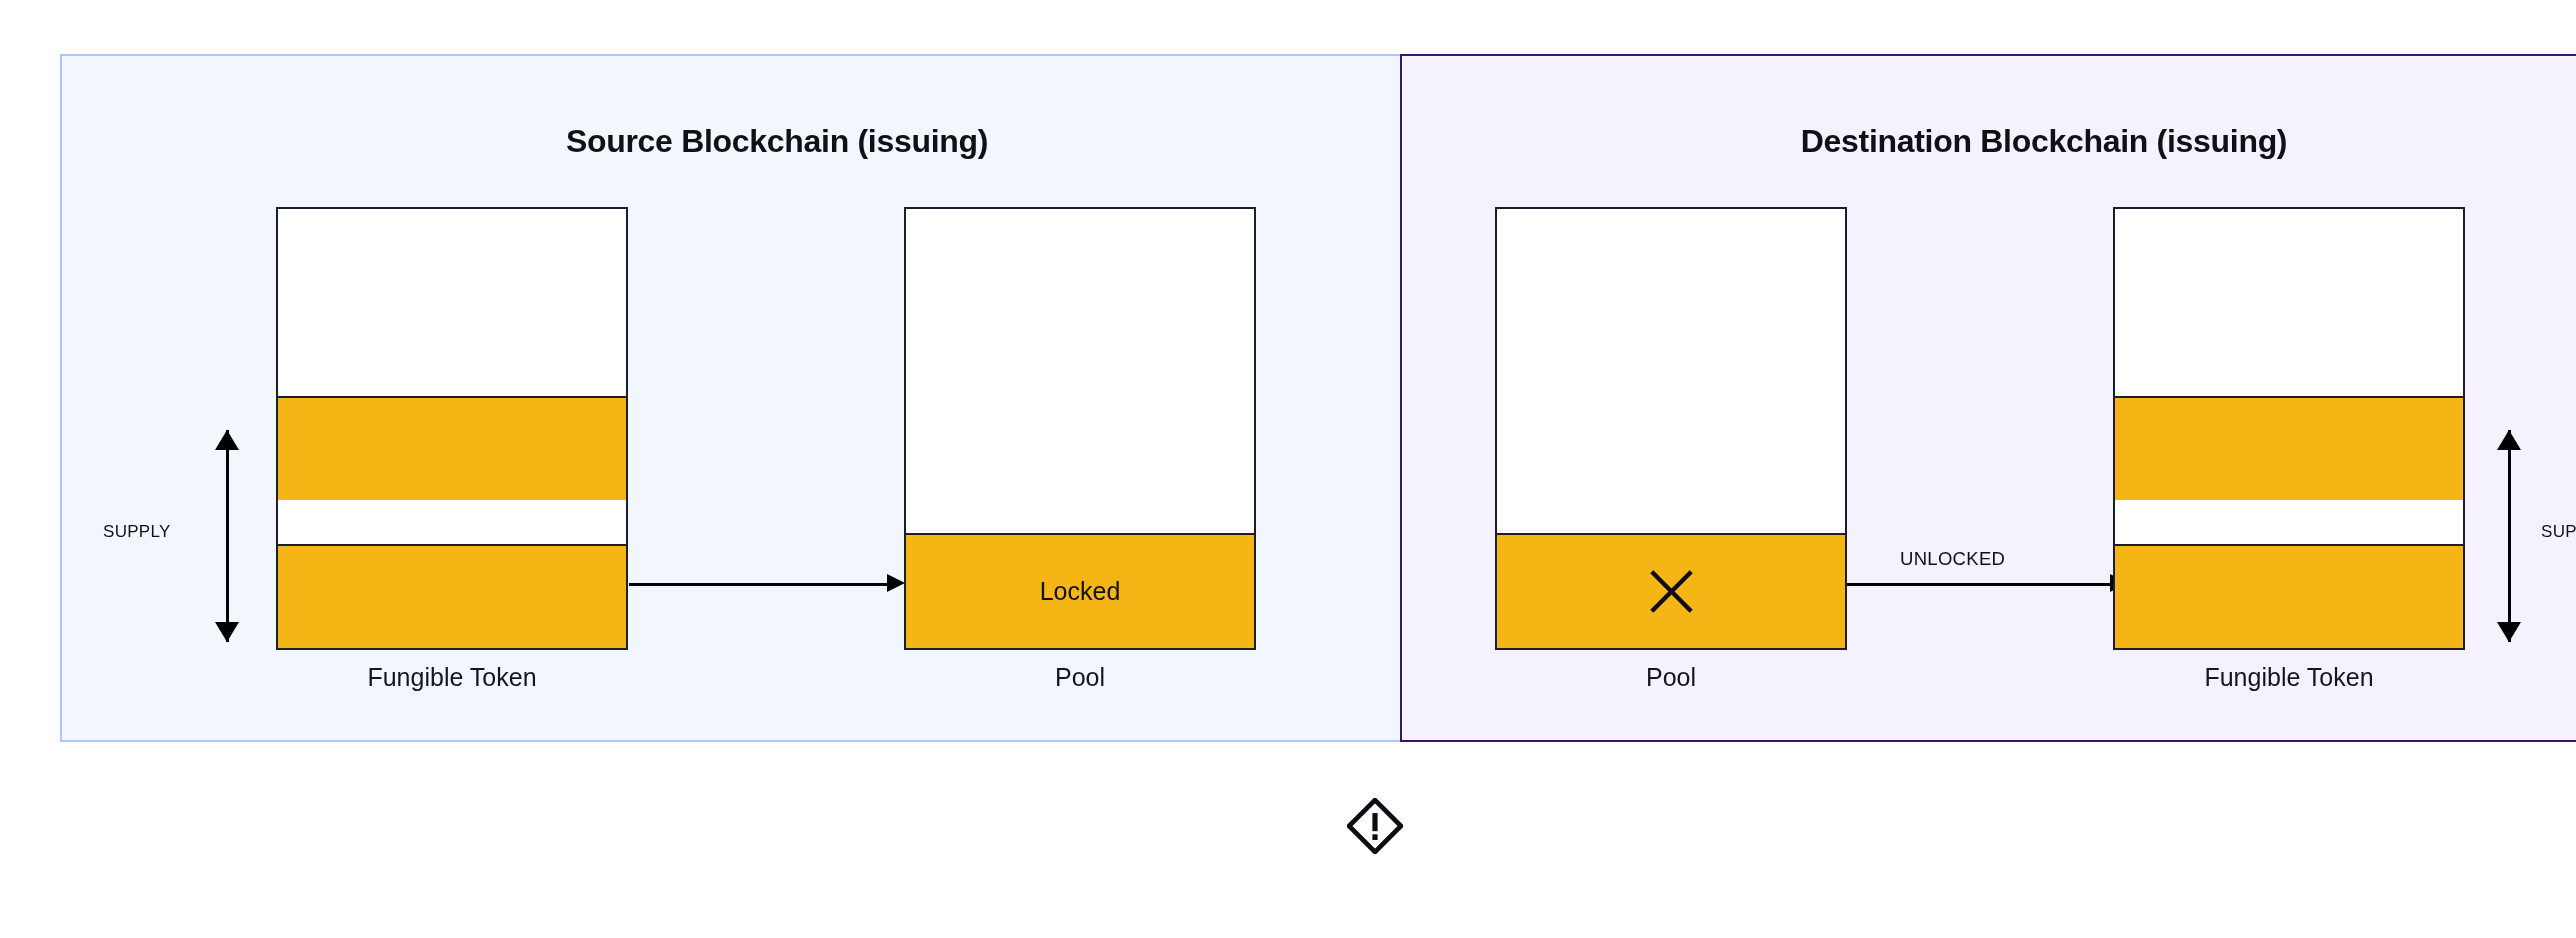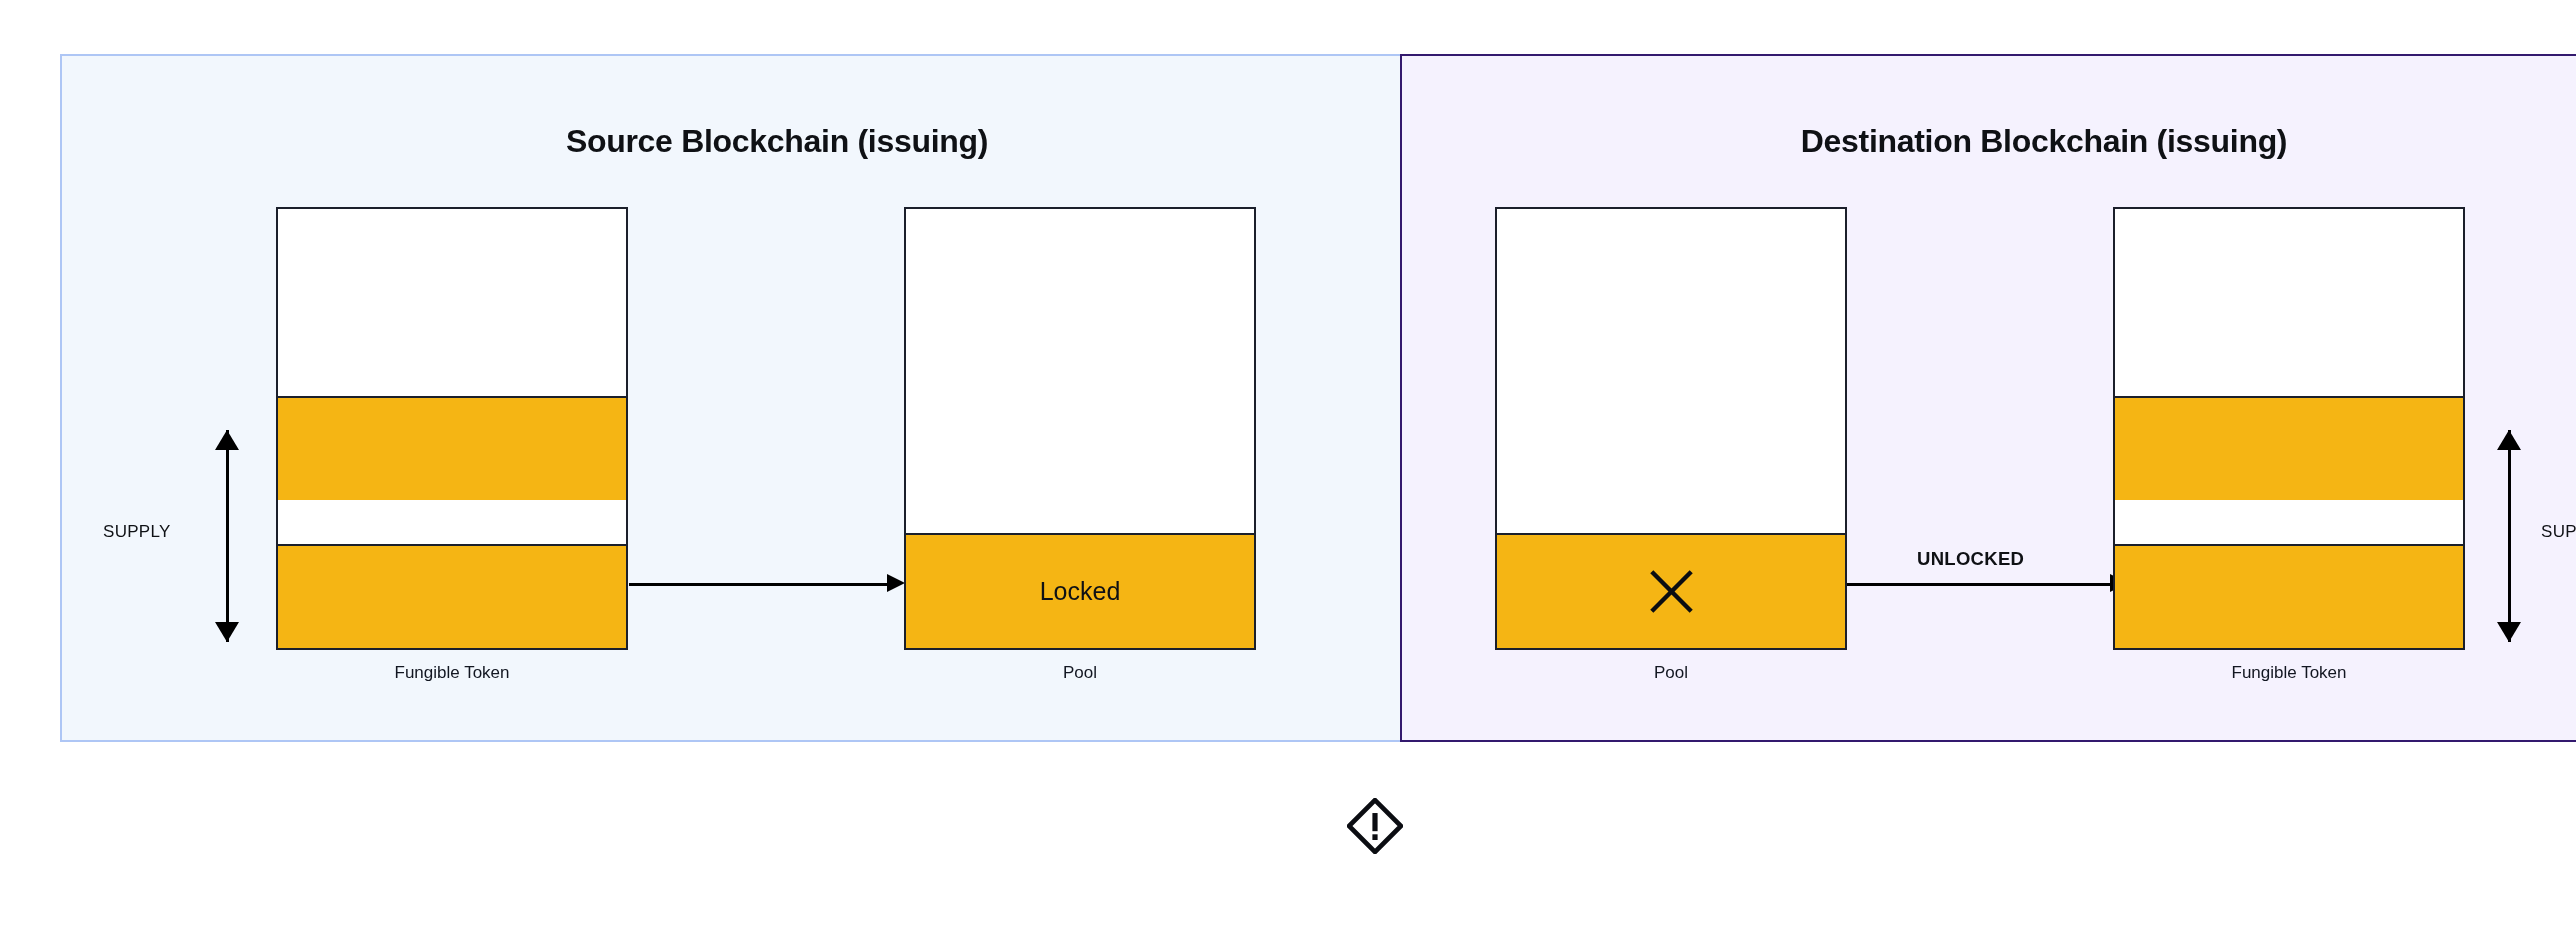--- a/index.html
+++ b/index.html
@@ -18,21 +18,21 @@
   
   .box{position:absolute;box-sizing:border-box;border:2.6px solid #1b1f2b;background:#ffffff;display:flex;flex-direction:column;justify-content:flex-end;}
   .seg{width:100%;box-sizing:border-box;display:flex;align-items:center;justify-content:center;position:relative;margin-top:44px;}
   .seg.white{background:#ffffff;}
   .seg.orange{background:#f5b514;}
   .seg.topline{border-top:2.6px solid #1b1f2b;}
   .seg-label{font-size:25px;font-weight:400;color:#0f1115;}
   .xmark{font-size:0;line-height:0;}
   .xmark svg{display:block;}
 
-  .box-caption{position:absolute;width:100%;left:0;text-align:center;font-size:17px;font-weight:400;color:#121621;}
+  .box-caption{position:absolute;width:100%;left:0;text-align:center;font-size:25px;font-weight:400;color:#121621;}
 
   
   .harrow{position:absolute;height:0;}
   .harrow .shaft{position:absolute;left:0;top:0;height:2.6px;background:#000;}
   .harrow .head{position:absolute;top:-8.8px;width:0;height:0;border-top:9.8px solid transparent;border-bottom:9.8px solid transparent;border-left:18px solid #000;}
   .arrow-label{position:absolute;font-size:18.5px;color:#0f1115;letter-spacing:0.3px;white-space:nowrap;}
 
   .varrow{position:absolute;width:0;}
   .varrow .shaft{position:absolute;left:-1.5px;top:0;width:3.1px;background:#000;}
   .varrow .head-up{position:absolute;left:-12.4px;top:0;width:0;height:0;border-left:12.4px solid transparent;border-right:12.4px solid transparent;border-bottom:20.6px solid #000;}
@@ -97,21 +97,21 @@
           </svg>
         </span>
       </div>
     </div>
     <div class="box-caption" style="left:93px;top:607px;width:352px;">Pool</div>
 
     <div class="harrow" style="left:445px;top:527px;width:281px;">
       <div class="shaft" style="width:263px;"></div>
       <div class="head" style="left:263px;"></div>
     </div>
-    <div class="arrow-label" style="left:515px;top:492px;font-weight:bold;">UNLOCKED</div>
+    <div class="arrow-label" style="left:498px;top:492px;">UNLOCKED</div>
 
     <div class="box" style="left:711px;top:151px;width:352px;height:443px;">
       <div class="seg white" style="height:143px;"></div>
       <div class="seg orange topline" style="height:149px;">
         <span class="seg-label"></span>
       </div>
       <div class="seg orange topline" style="height:150px;">
         <span class="seg-label"></span>
       </div>
     </div>

